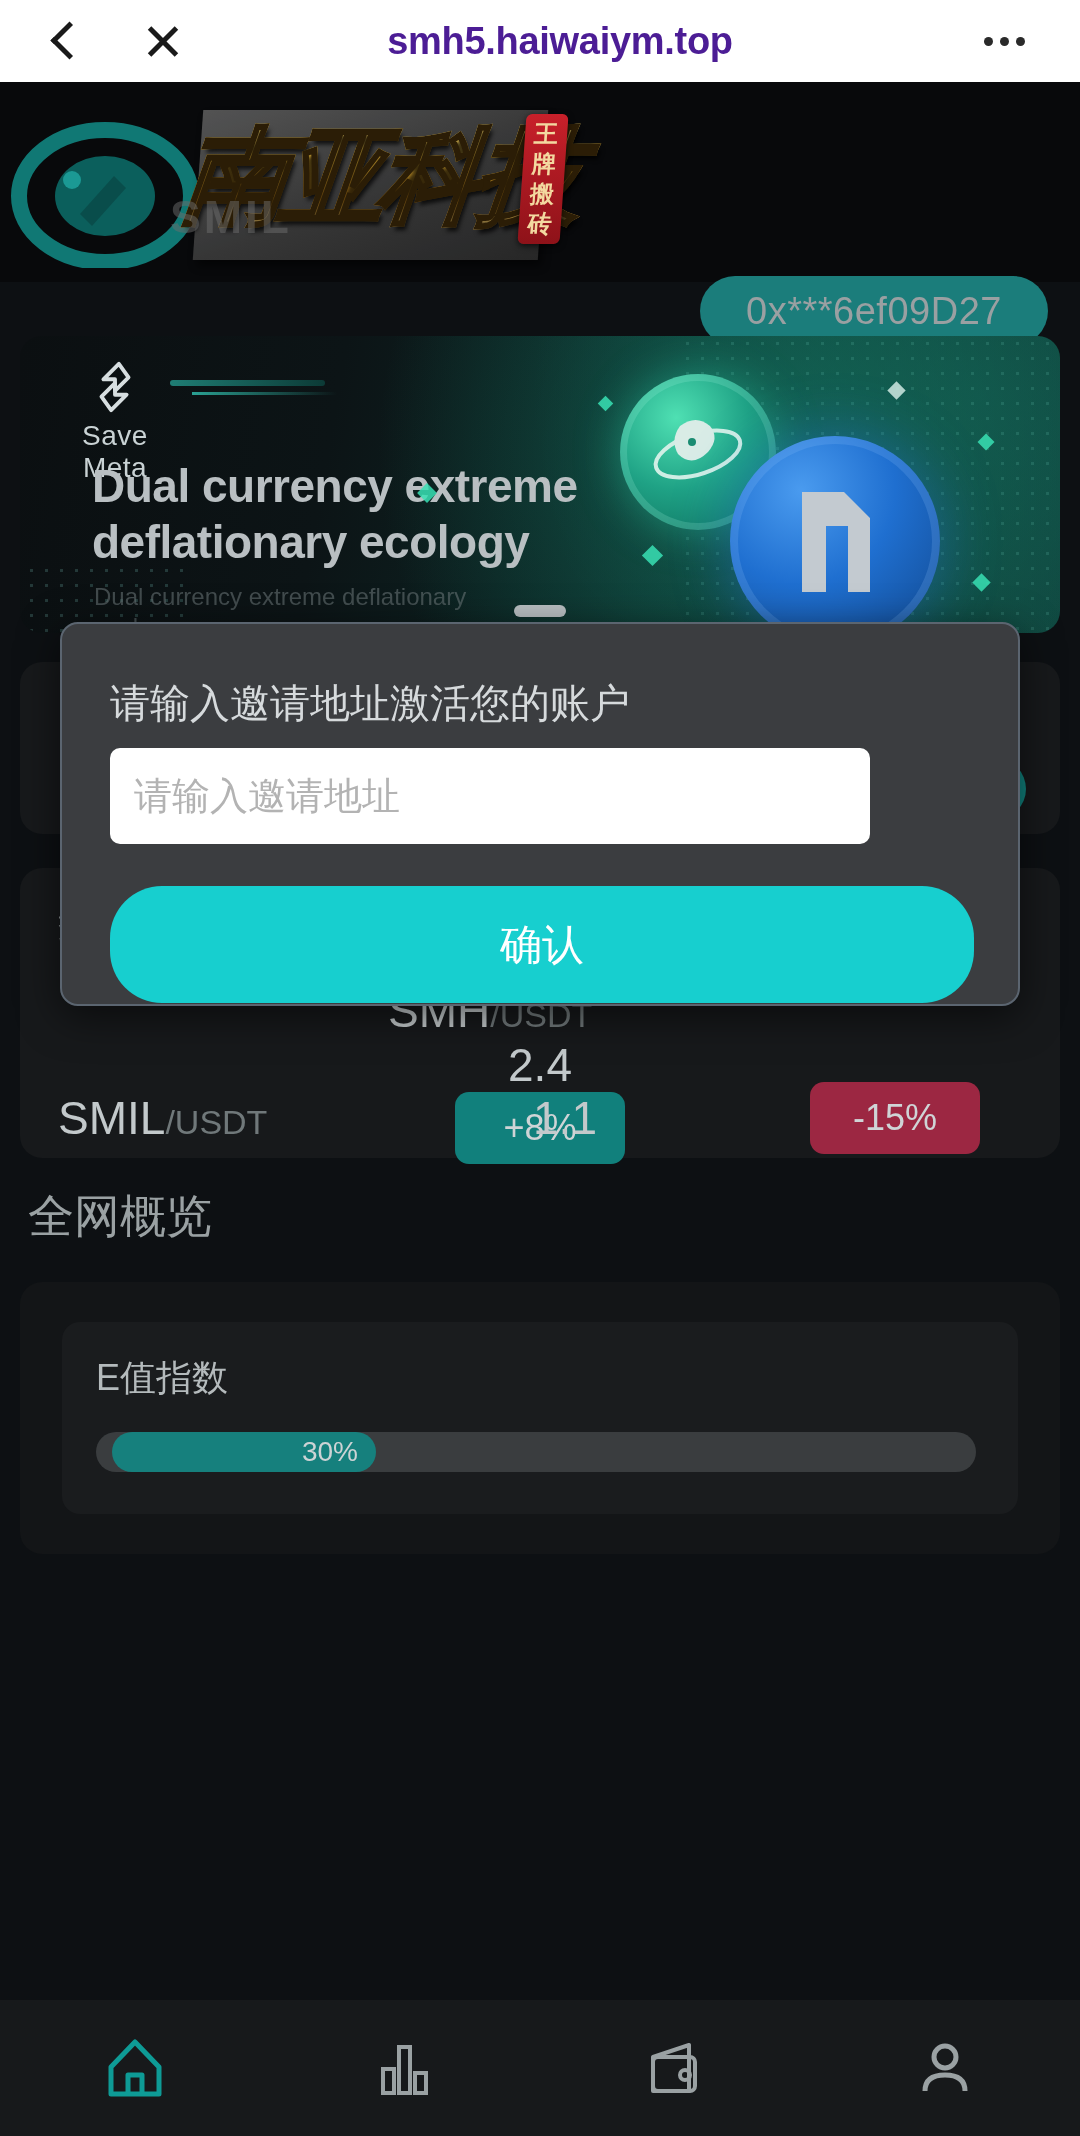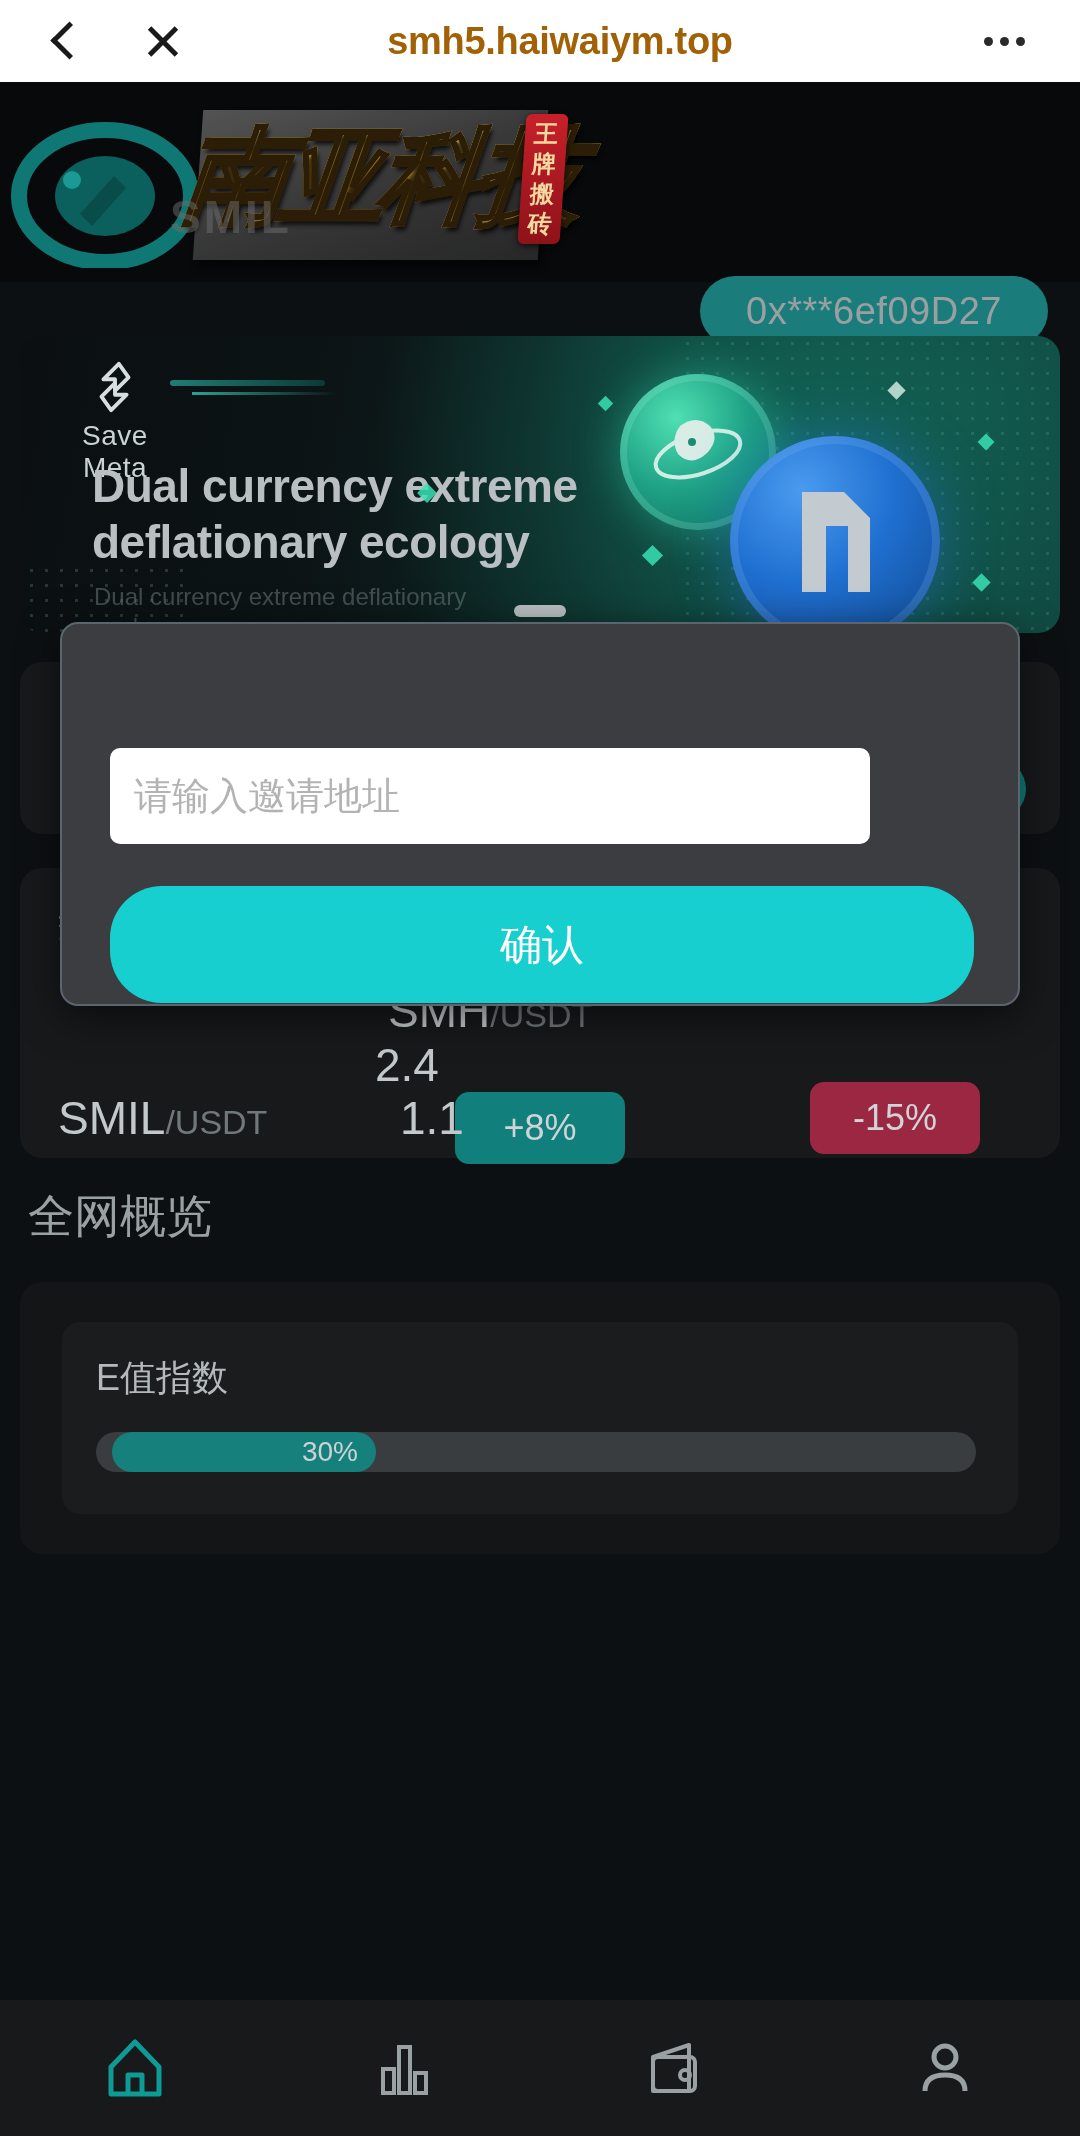--- a/index.html
+++ b/index.html
@@ -27,21 +27,21 @@
   }
   .bb-close { width: 46px; height: 46px; margin-left: 54px; position: relative; }
   .bb-close::before, .bb-close::after {
     content: ""; position: absolute; left: 4px; top: 21px;
     width: 38px; height: 5px; background: #1a1a1a;
   }
   .bb-close::before { transform: rotate(45deg); }
   .bb-close::after  { transform: rotate(-45deg); }
   .bb-url {
     flex: 1; text-align: center;
-    font-size: 38px; font-weight: bold; color: #a16207;
+    font-size: 38px; font-weight: bold; color: #4c1d95;
     letter-spacing: -0.3px; margin-left: -30px;
   }
   .bb-menu { width: 80px; margin-right: 36px; display: flex; justify-content: center; gap: 7px; }
   .bb-menu span { width: 9px; height: 9px; border-radius: 50%; background: #2a2a2a; }
 
   
   .app {
     position: absolute; top: 82px; left: 0;
     width: 1080px; height: 2054px;
     background: #0d1013;
@@ -219,21 +219,21 @@
     position: absolute; top: 38px; left: 0; width: 100%;
     display: flex; font-size: 30px; color: #8d9496;
   }
   .mk-head span:nth-child(1) { width: 380px; padding-left: 38px; }
   .mk-head span:nth-child(2) { width: 330px; text-align: center; }
   .mk-head span:nth-child(3) { flex: 1; text-align: center; }
 
   .mk-row { position: absolute; left: 0; width: 100%; display: flex; align-items: center; }
   .mk-row .pair { width: 380px; padding-left: 38px; font-size: 46px; color: #c3c9cb; }
   .mk-row .pair em { font-style: normal; font-size: 34px; color: #70787a; }
-  .mk-row .price { width: 330px; text-align: left; font-size: 46px; color: #c3c9cb; }
+  .mk-row .price { width: 330px; text-align: center; font-size: 46px; color: #c3c9cb; }
   .mk-row .chg { flex: 1; display: flex; justify-content: center; }
   .chg-badge {
     width: 170px; height: 72px; border-radius: 14px;
     display: flex; align-items: center; justify-content: center;
     font-size: 36px; color: #cfd4d6;
   }
   .chg-badge.up   { background: #11807c; }
   .chg-badge.down { background: #9c2742; }
   #mk-row-1 { top: 116px; flex-direction: column; }
   #mk-row-2 { top: 214px; }
@@ -458,17 +458,18 @@
     </div>
     <div class="nav-item">
       <svg width="58" height="58" viewBox="0 0 58 58">
         <circle cx="29" cy="18" r="11" fill="none" stroke="#9aa1a3" stroke-width="5"></circle>
         <path d="M9 52 q0 -16 20 -16 q20 0 20 16" fill="none" stroke="#9aa1a3" stroke-width="5"></path>
       </svg>
     </div>
   </div>
 
   <div class="modal">
+    <div class="modal-title">请输入邀请地址激活您的账户</div>
     <input class="modal-input" type="text" placeholder="请输入邀请地址" style="">
     <button class="modal-btn">确认</button>
   </div>
 
 </div>
 
 </body></html>

